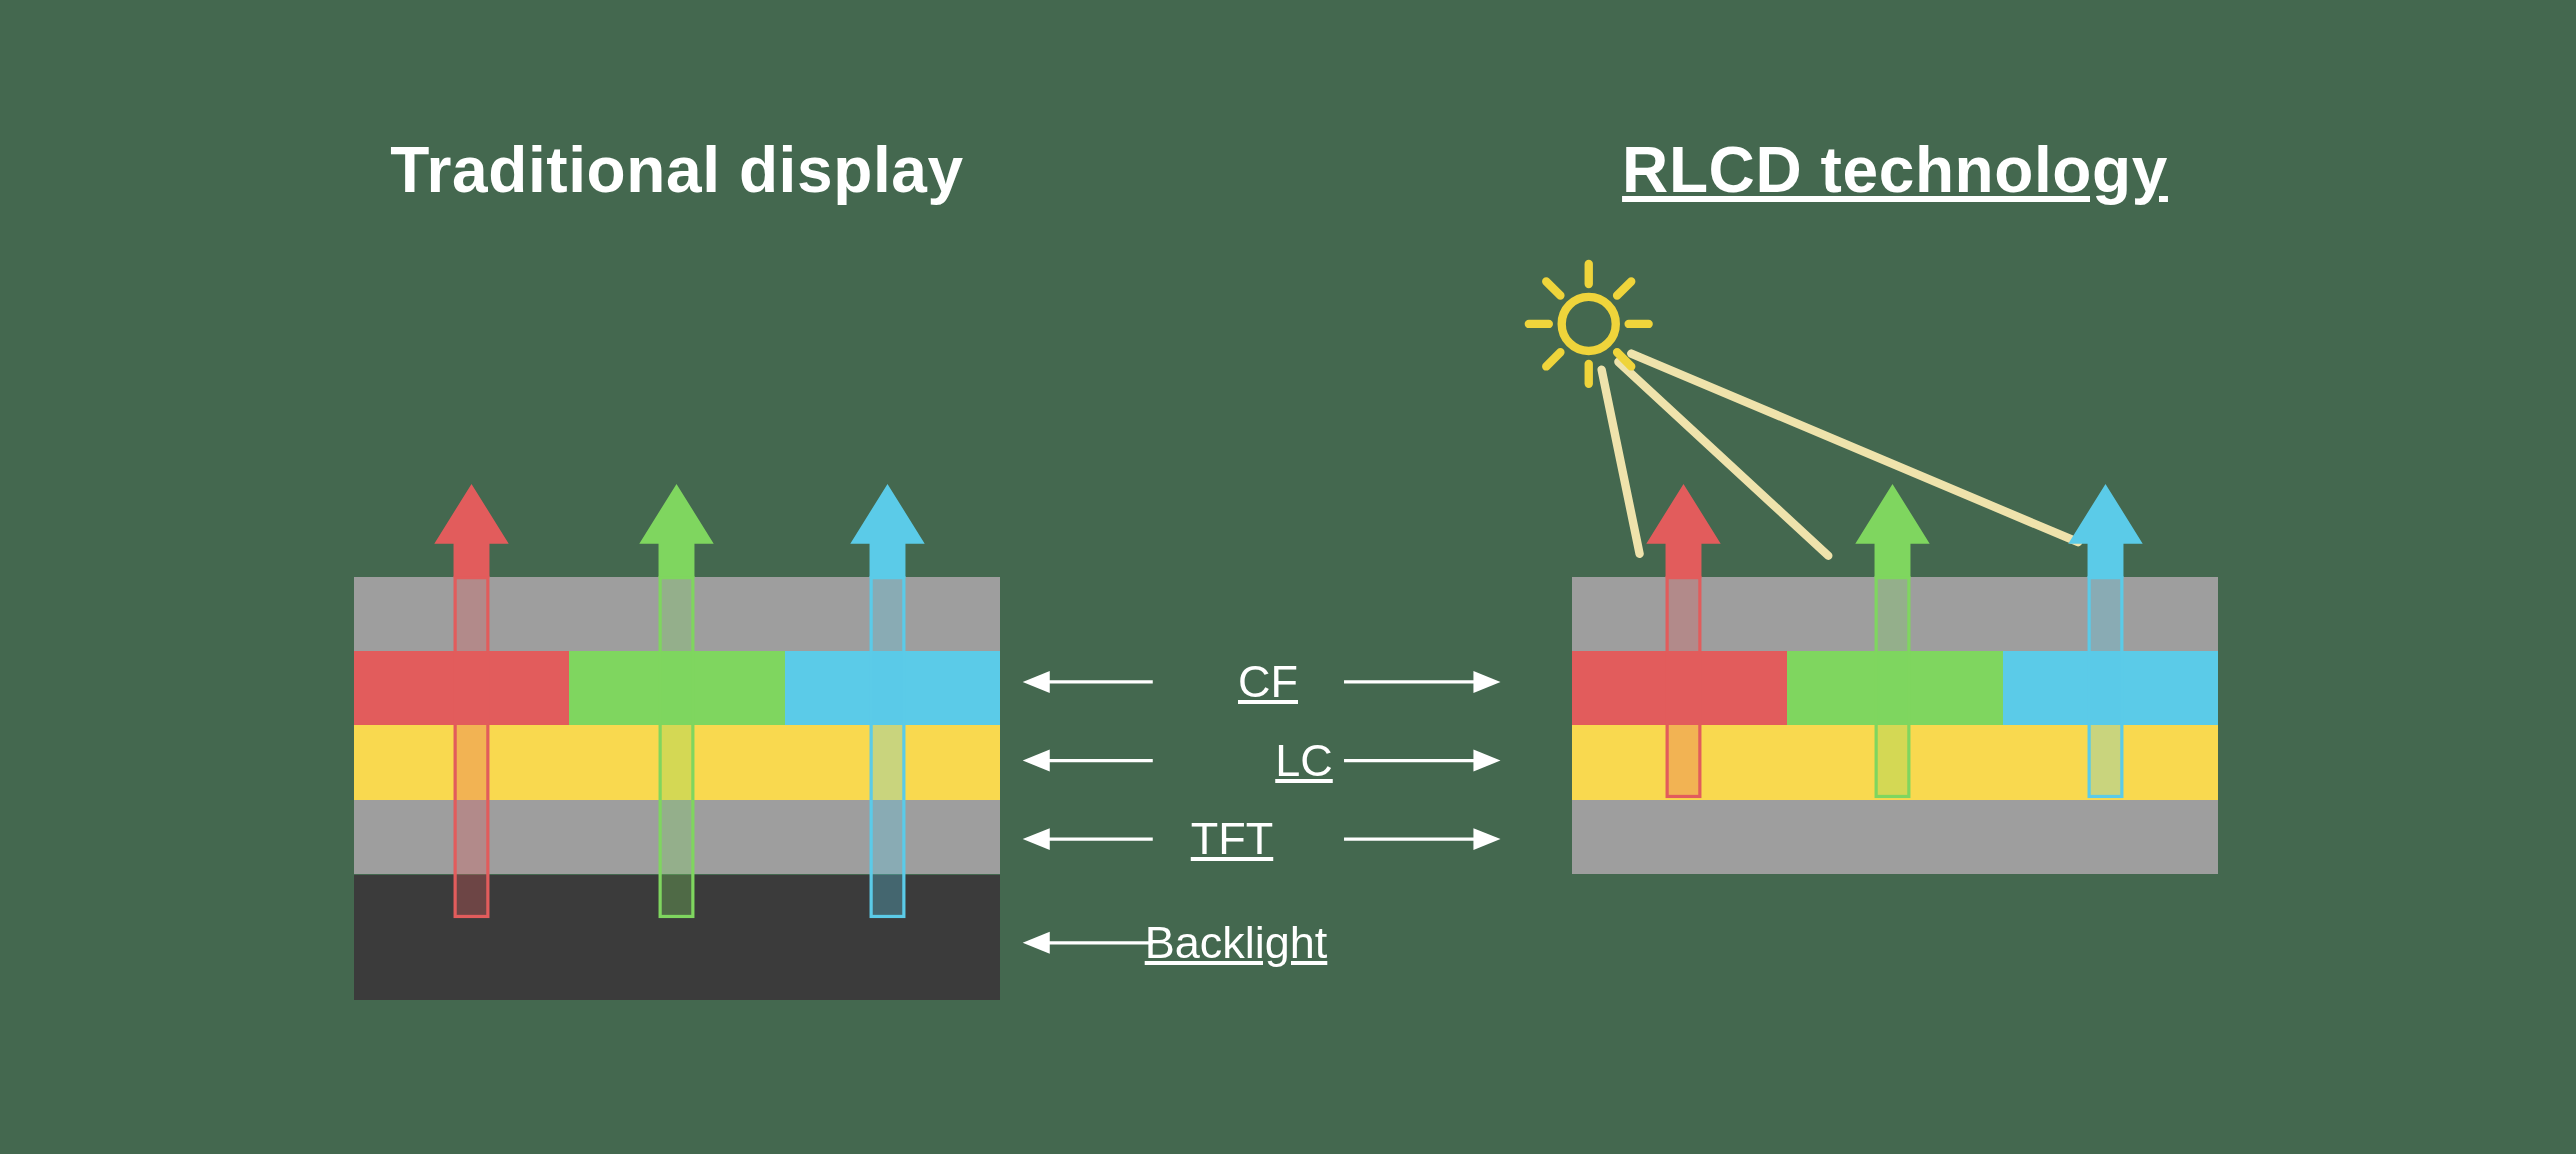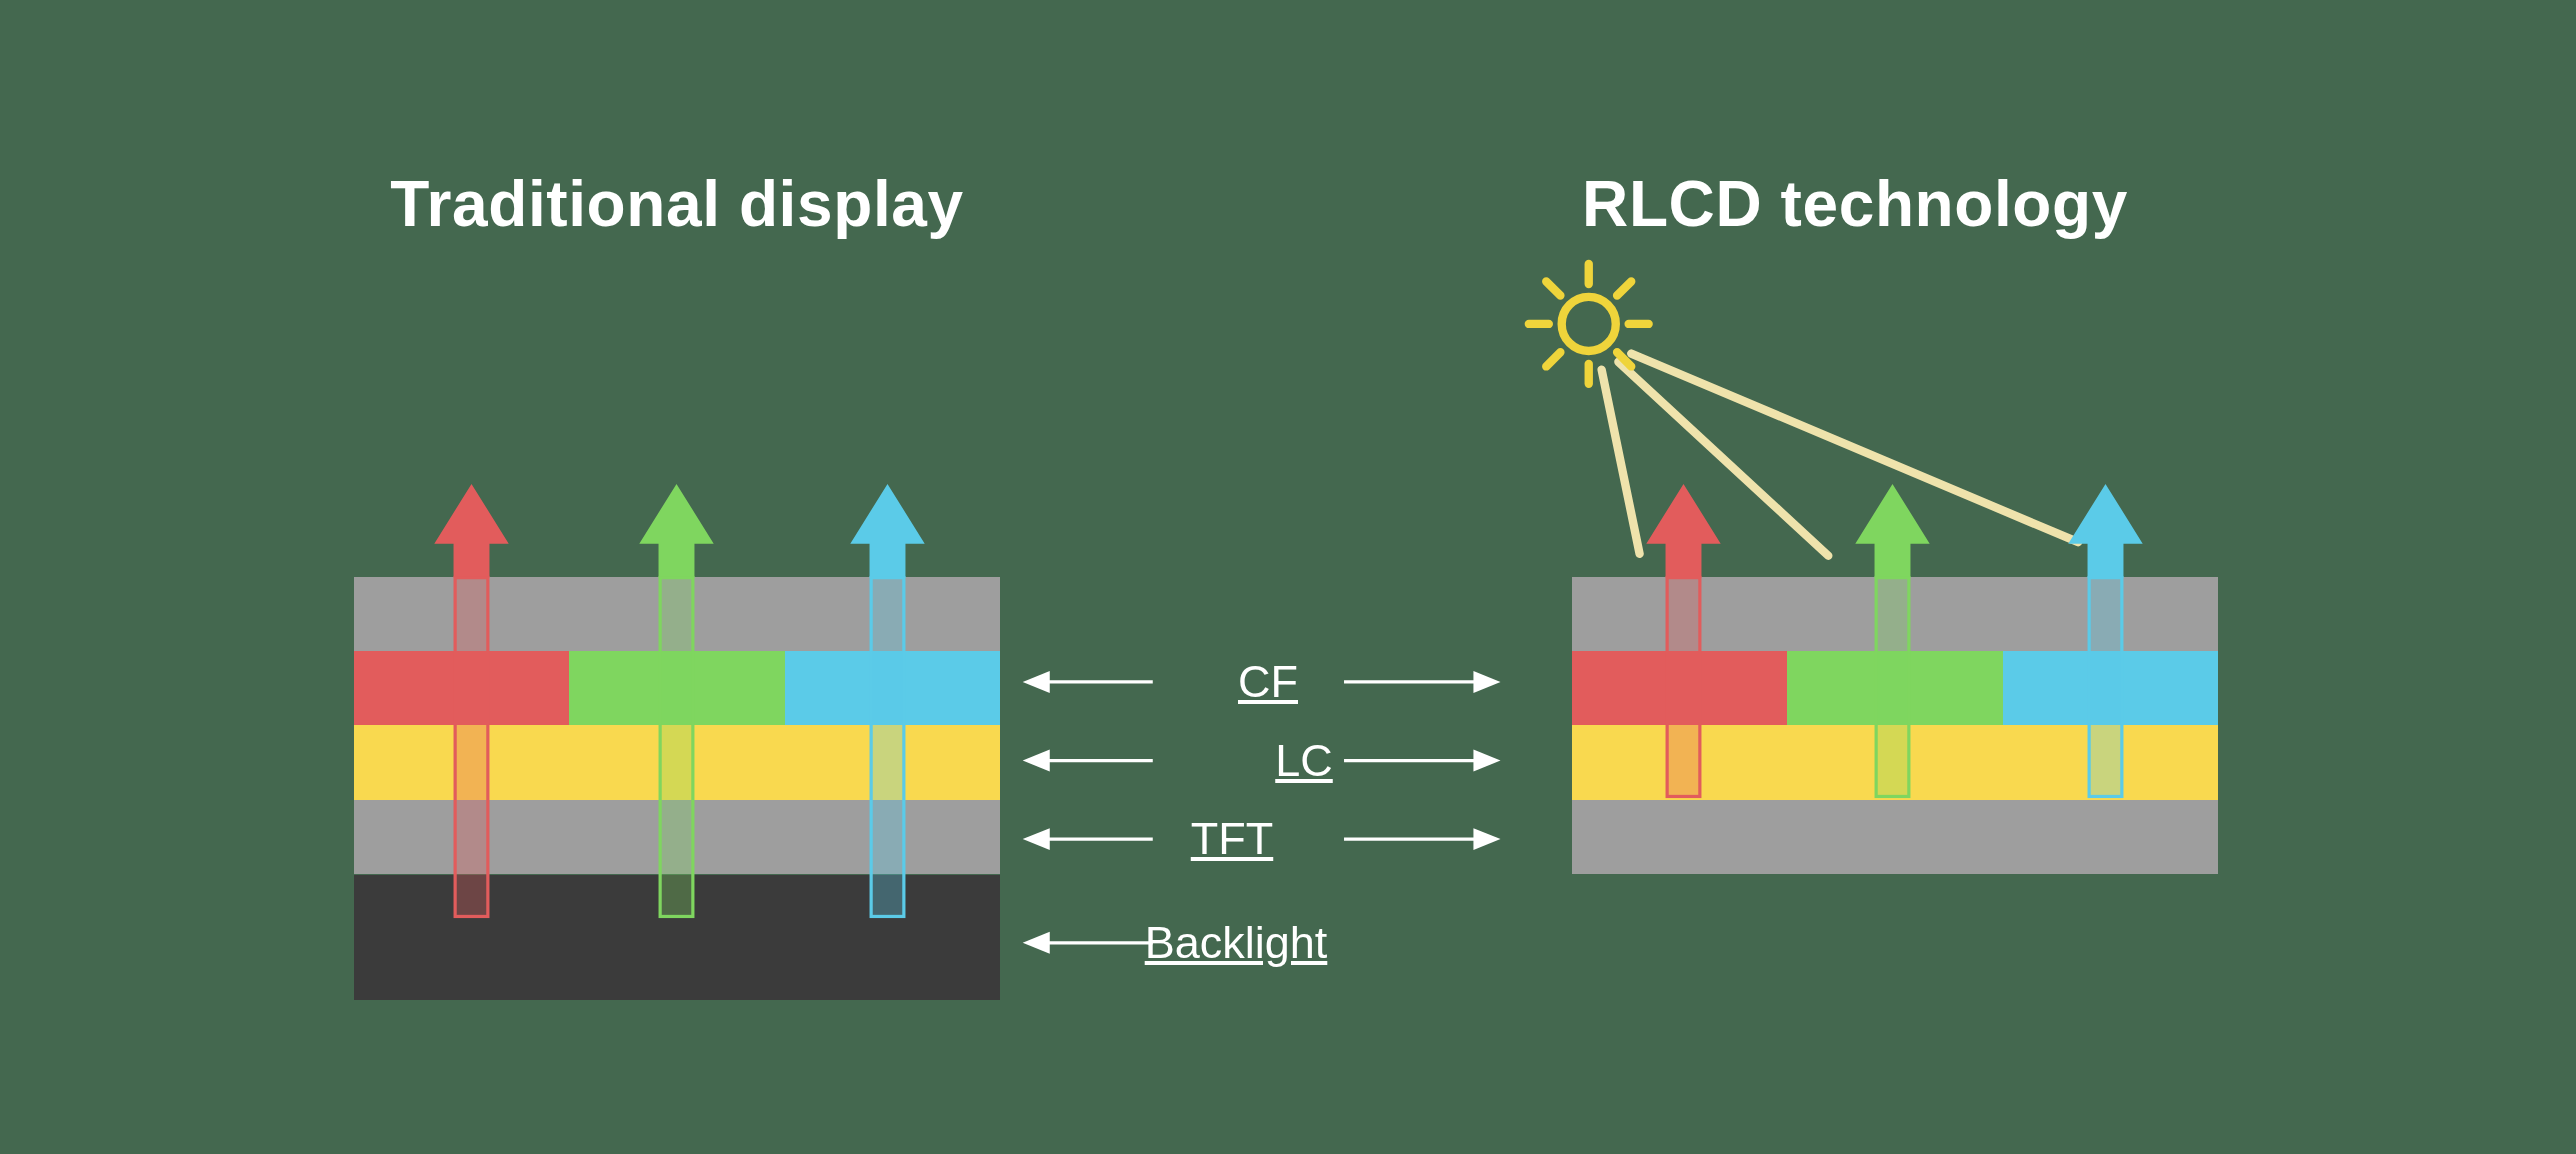--- a/index.html
+++ b/index.html
@@ -17,21 +17,21 @@
   html,body{margin:0;padding:0;background:var(--color-background);}
   .canvas{
     position:relative;width:2576px;height:1154px;
     background:var(--color-background);
     font-family:"Liberation Sans",sans-serif;
     overflow:hidden;
   }
   .title{
     position:absolute;top:132px;height:77px;line-height:77px;
     color:var(--color-text);font-weight:700;font-size:64px;text-align:center;
-    letter-spacing:0.6px;white-space:nowrap;margin-top:34px;
+    letter-spacing:0.6px;white-space:nowrap;
   }
   .stack{position:absolute;}
   .layer{position:absolute;left:0;width:100%;}
   .layer.gray{background:var(--color-gray);}
   .layer.yellow{background:var(--color-yellow);}
   .layer.dark{background:var(--color-dark);}
   .cf-row{position:absolute;left:0;width:100%;}
   .seg{position:absolute;top:0;height:100%;}
   .seg.red{left:0;width:33.34%;background:var(--color-red);}
   .seg.green{left:33.34%;width:33.33%;background:var(--color-green);}
@@ -41,21 +41,21 @@
     transform:translate(-50%,-50%);white-space:nowrap;text-decoration:underline;
   }
   .abs-svg{position:absolute;}
 </style>
 </head>
 <body>
 
 <div class="canvas">
 
   <div class="title" style="left:354px;width:646px;">Traditional display</div>
-  <div class="title" style="left:1532px;width:646px;">RLCD technology</div>
+  <div class="title" style="left:1572px;width:646px;text-decoration:underline;">RLCD technology</div>
 
   <div class="stack" style="left:354px;top:577px;width:646px;height:422px;">
     <div class="layer gray" style="top:0;height:74px;"></div>
     <div class="cf-row" style="top:74px;height:74px;">
       <div class="seg red"></div>
       <div class="seg green"></div>
       <div class="seg blue"></div>
     </div>
     <div class="layer yellow" style="top:148px;height:75px;"></div>
     <div class="layer gray" style="top:223px;height:74px;"></div>

